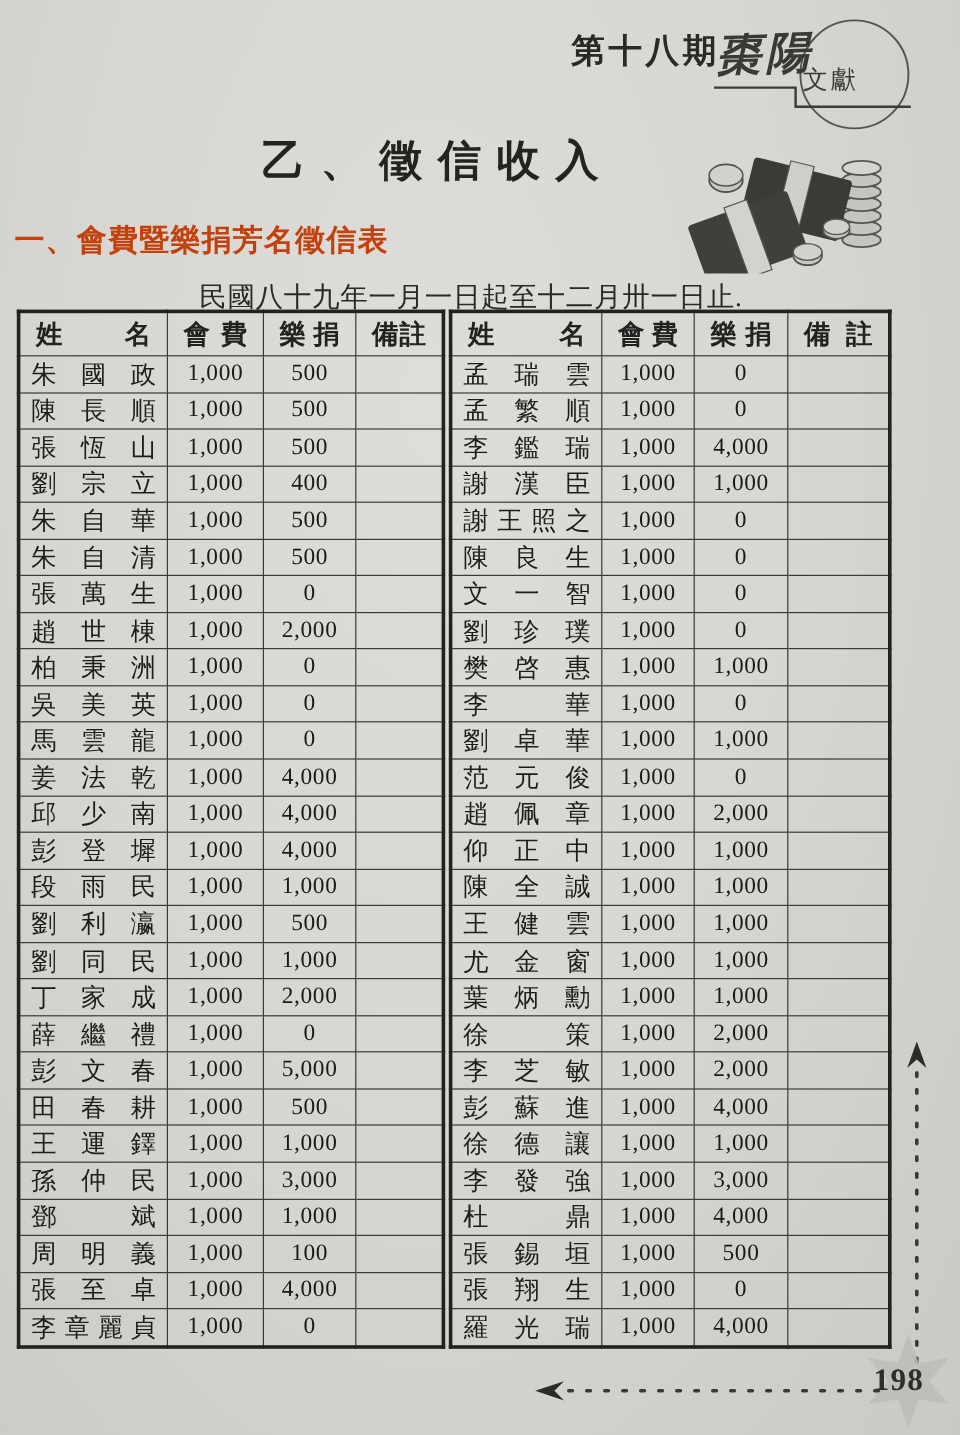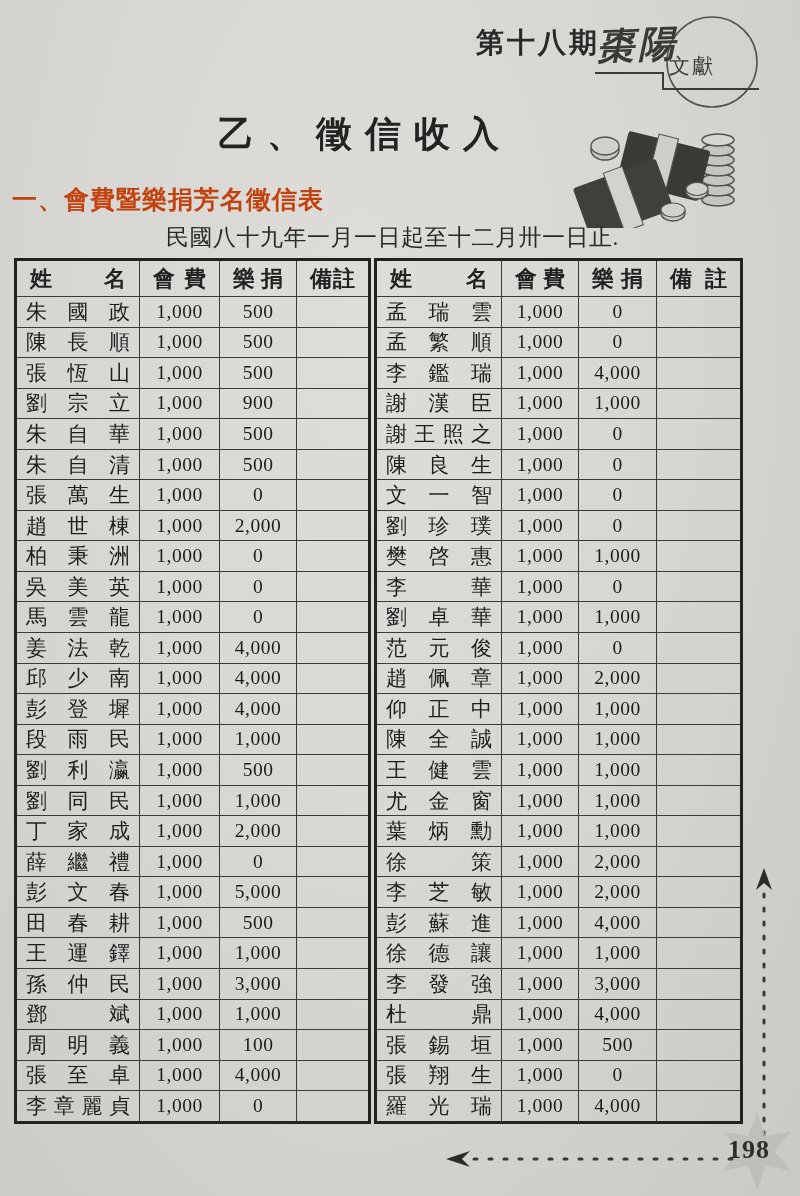--- a/index.html
+++ b/index.html
@@ -10,21 +10,21 @@
     color:#1c1c1b;
   }
   .abs{position:absolute;}
   
   .issue{left:476px;top:24px;font-size:28px;font-weight:bold;letter-spacing:3px;color:#2a2927;}
   .journal-script{left:597px;top:20px;font-size:37px;font-style:italic;font-weight:bold;color:#3a3936;letter-spacing:4px;transform:rotate(-2deg);}
   .journal-sub{left:669px;top:52px;font-size:21px;color:#3a3936;letter-spacing:2px;}
   
   .section-title{left:170px;top:110px;width:390px;text-align:center;font-size:36px;font-weight:700;letter-spacing:13px;color:#242322;}
   .subtitle{left:12px;top:183px;font-size:25px;font-weight:bold;letter-spacing:1px;color:#c2410c;}
-  .period{left:166px;top:222px;font-size:23px;letter-spacing:0.5px;color:#2a2927;}
+  .period{left:166px;top:232px;font-size:23px;letter-spacing:0.5px;color:#2a2927;}
   
   .tables{left:14px;top:258px;display:flex;gap:3px;}
   table.half{border-collapse:collapse;table-layout:fixed;height:866px;border:3px solid #232220;}
   table.half th,table.half td{border:1.5px solid #3b3a36;overflow:hidden;white-space:nowrap;padding:0;}
   table.half thead tr{height:37px;}
   th .spread{padding:0 13px;font-size:22px;font-weight:bold;color:#232221;}
   td .spread{padding:0 9px;font-size:21px;color:#1e1d1c;}
   .spread{display:flex;justify-content:space-between;align-items:center;}
   .spread span{display:inline-block;}
   td.num{text-align:center;font-size:19.5px;letter-spacing:0.5px;color:#1b1a19;}
@@ -162,21 +162,21 @@
 
         <tr>
           <td>
             <div class="spread">
               <span>劉</span>
               <span>宗</span>
               <span>立</span>
             </div>
           </td>
           <td class="num">1,000</td>
-          <td class="num">900</td>
+          <td class="num">400</td>
           <td></td>
         </tr>
 
         <tr>
           <td>
             <div class="spread">
               <span>朱</span>
               <span>自</span>
               <span>華</span>
             </div>

